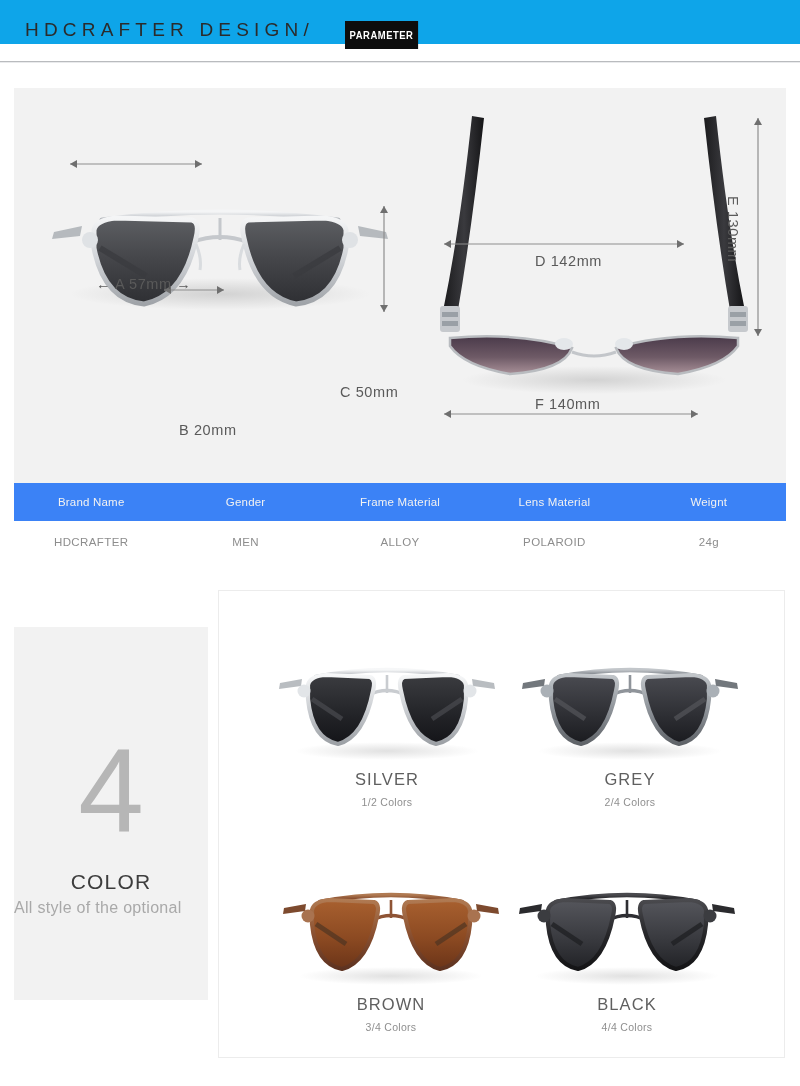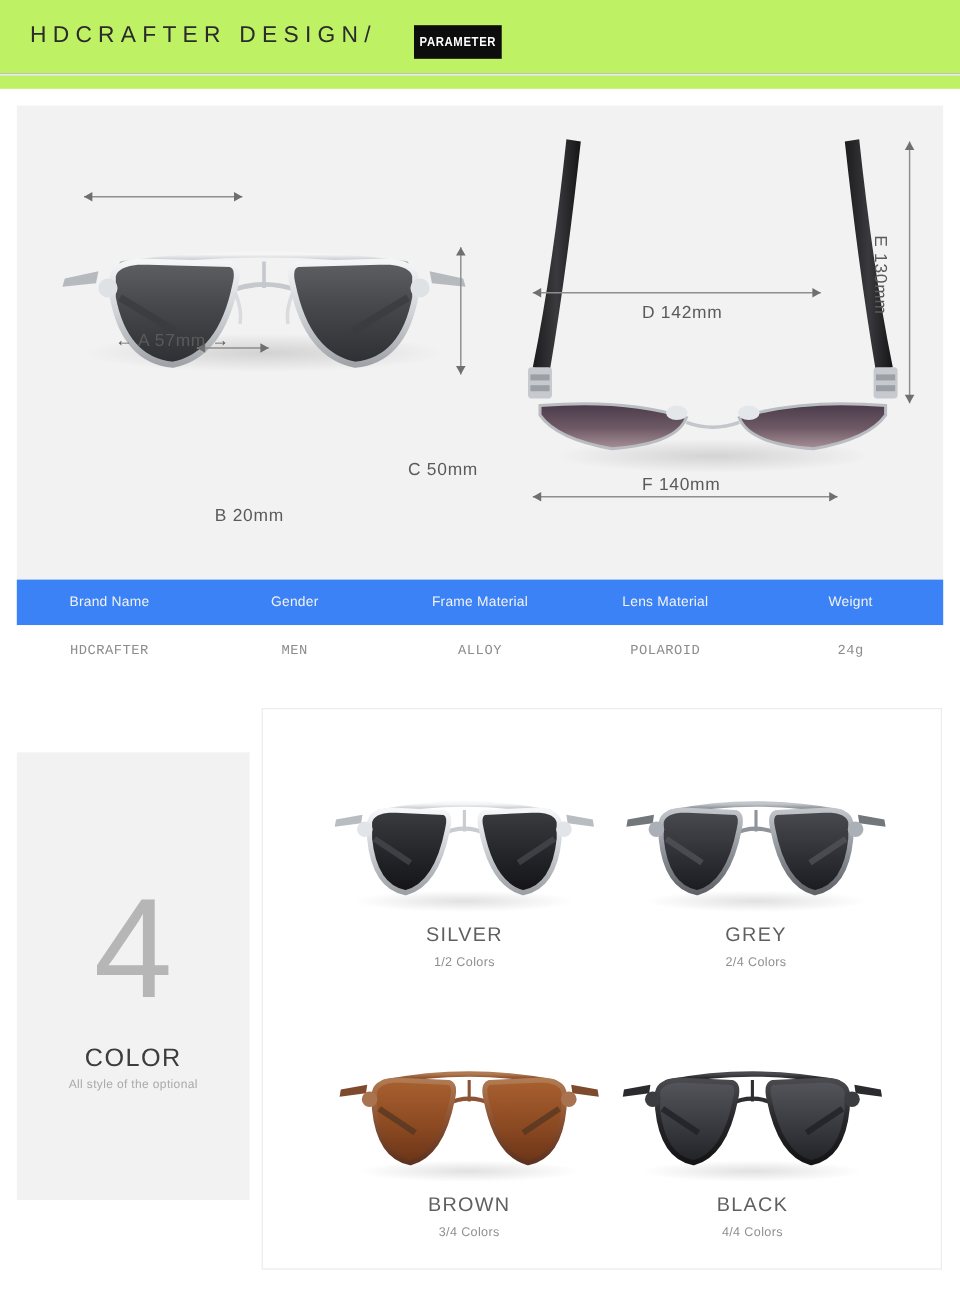--- a/index.html
+++ b/index.html
@@ -4,21 +4,21 @@
 <style>
   html,body{margin:0;padding:0;}
   body{
     width:800px;height:1086px;background:#ffffff;
     font-family:"Liberation Sans", sans-serif;
     -webkit-font-smoothing:antialiased;
     overflow:hidden;position:relative;
   }
 
   
-  .header{height:74px;position:relative;background:#bef264;padding-left:46px;}
+  .header{height:44px;position:relative;background:#0ea5e9;padding-left:46px;}
   .brand-title{
     position:absolute;left:25px;top:19px;
     font-size:19px;letter-spacing:5.2px;color:#2b2b2b;
     font-weight:400;white-space:nowrap;
   }
   .param-badge{
     position:absolute;left:345px;top:21px;
     width:85px;height:28px;background:#0d0d0d;
     color:#ffffff;font-size:11px;font-weight:bold;
     letter-spacing:0.6px;
@@ -53,43 +53,42 @@
     flex:1;text-align:center;color:#f2f2f2;font-size:11.5px;
     letter-spacing:.2px;
   }
   .spec-body{
     position:absolute;left:14px;top:521px;width:772px;height:42px;
     display:flex;align-items:center;background:#fff;
   }
   .spec-body .cell{
     flex:1;text-align:center;color:#8d8d8d;font-size:11.5px;
     letter-spacing:.4px;
-    font-family:Liberation Mono, monospace;
   }
 
   
   .color-card{
     position:absolute;left:218px;top:590px;width:567px;height:468px;
     background:#ffffff;border:1px solid #ececec;box-sizing:border-box;
   }
   .color-left{
     position:absolute;left:14px;top:627px;width:194px;height:373px;
     background:#f2f2f2;
   }
   .big-number{
     position:absolute;left:0;top:105px;width:194px;text-align:center;
     font-size:118px;line-height:1;color:#b6b6b6;font-weight:400;
   }
   .color-word{
     position:absolute;left:0;top:243px;width:194px;text-align:center;
     font-size:21px;color:#3d3d3d;letter-spacing:1.2px;
   }
   .color-sub{
-    position:absolute;left:0;top:272px;width:194px;text-align:center;
-    font-size:10px;color:#a9a9a9;letter-spacing:.3px;
+    position:absolute;left:0;top:272px;width:194px;
+    font-size:16px;color:#a9a9a9;letter-spacing:.3px;
   }
 
   .swatch{position:absolute;width:270px;height:200px;}
   .swatch .art{
     position:absolute;left:0;top:0;width:270px;height:118px;
     display:flex;align-items:center;justify-content:center;
   }
   .swatch .nm{
     position:absolute;left:0;top:122px;width:270px;text-align:center;
     font-size:16.5px;color:#5f5f5f;letter-spacing:1.1px;

